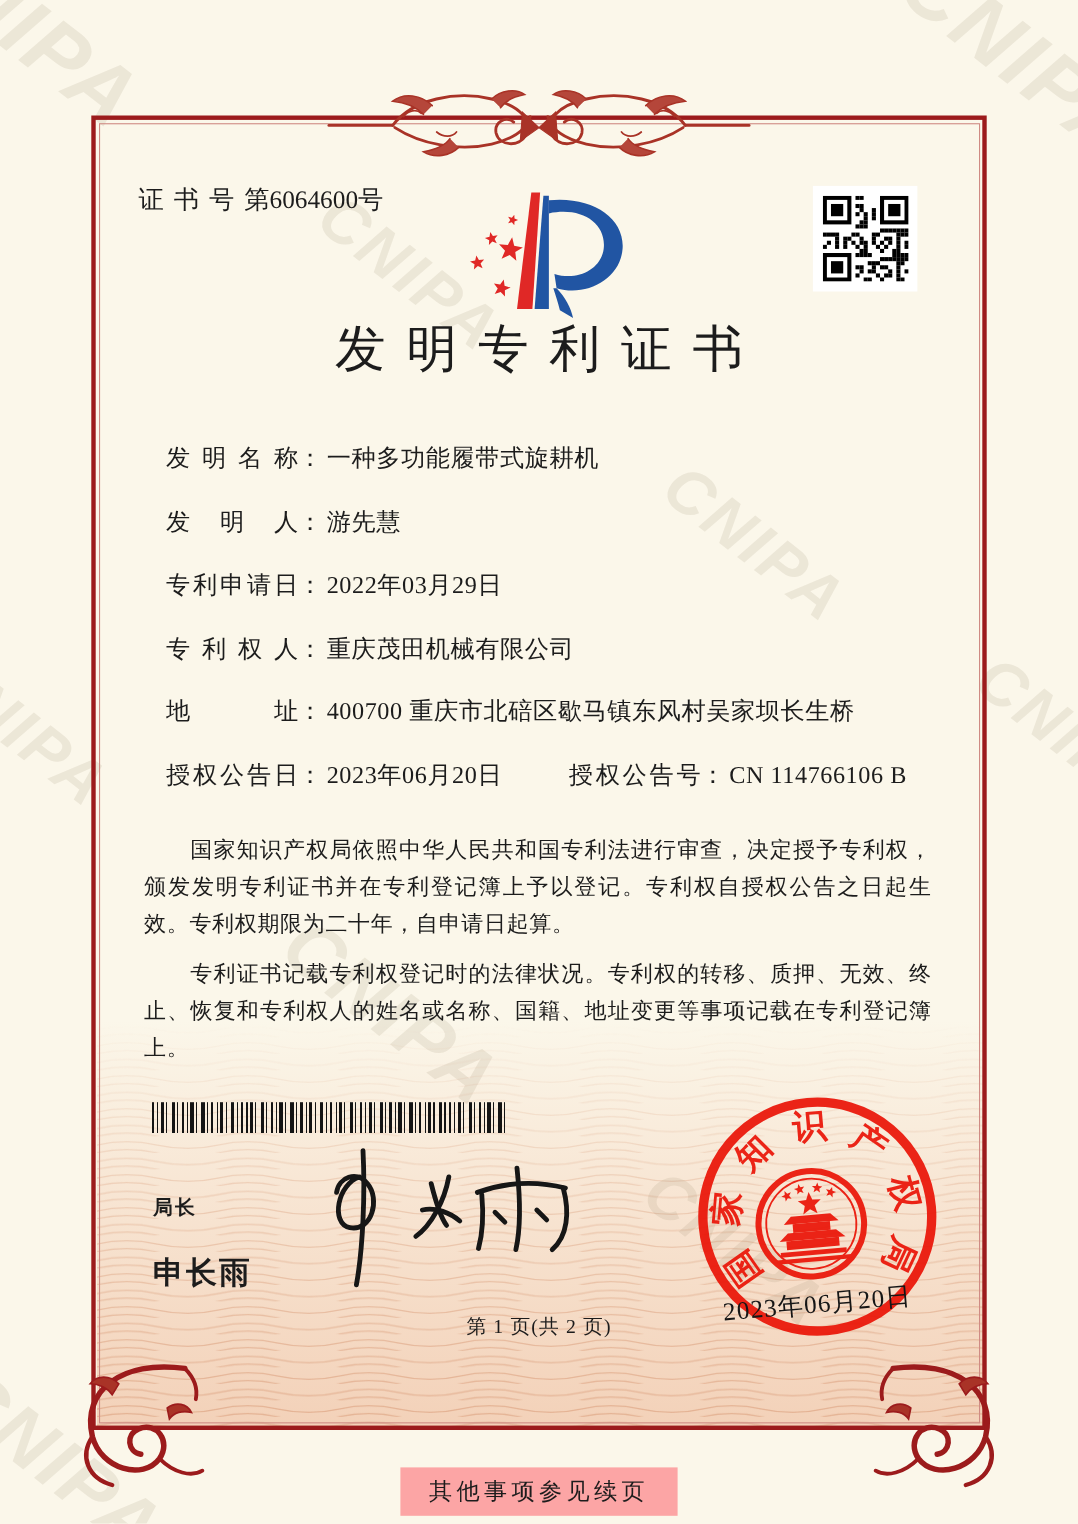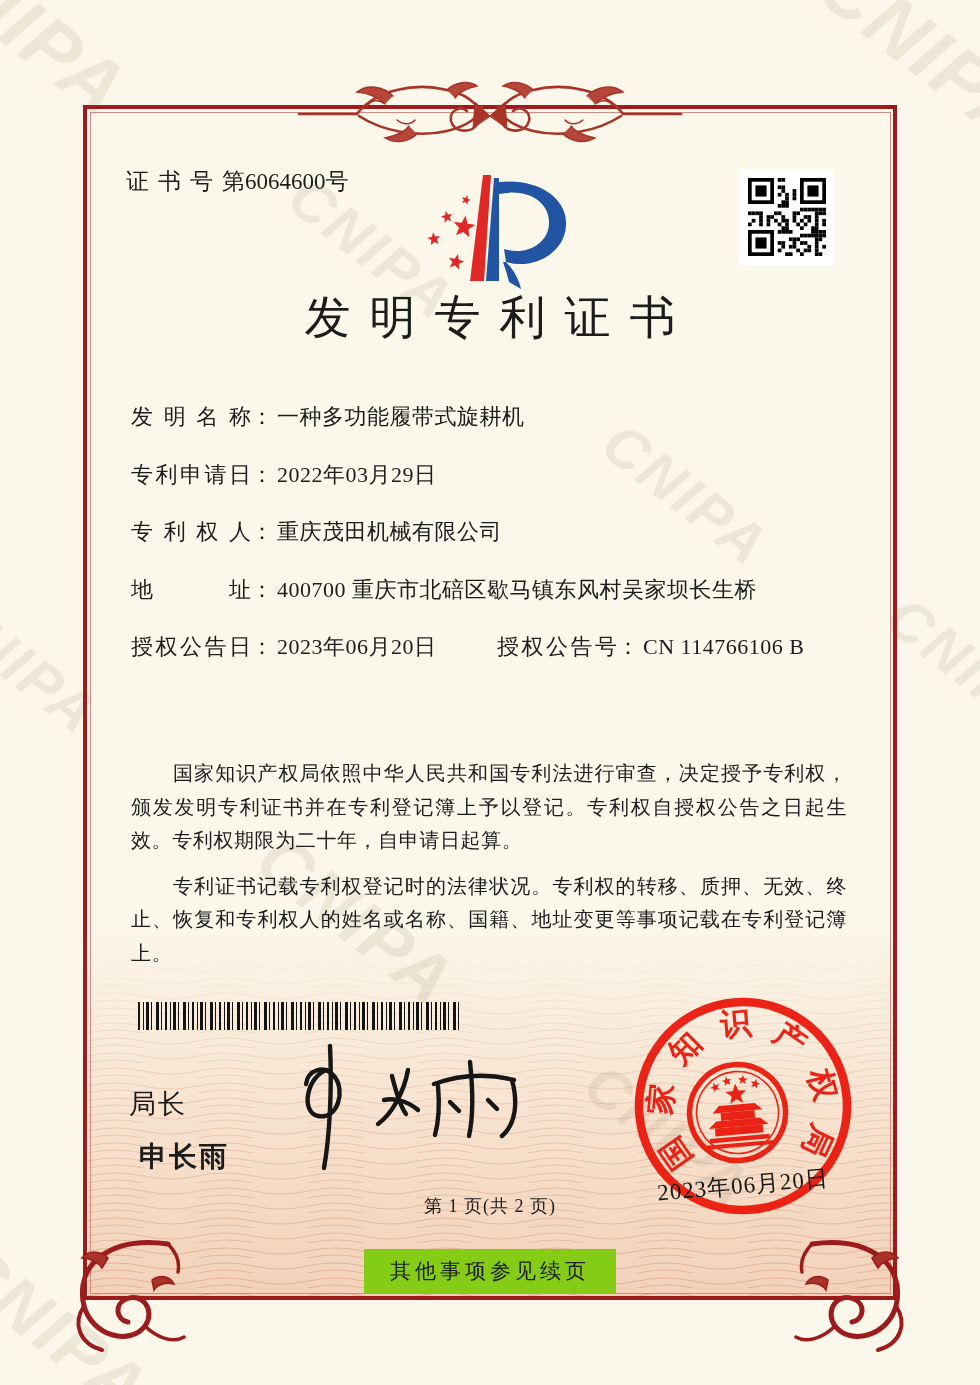--- a/index.html
+++ b/index.html
@@ -29,57 +29,57 @@
   .cert-no{position:absolute;left:126px;top:166px;font-size:23px;z-index:5;}
   .cert-no .pre{letter-spacing:9px;}
   .logo{position:absolute;left:418px;top:156px;z-index:5;}
   .qr{position:absolute;left:739px;top:169px;width:95px;height:96px;background:#fff;z-index:5;
       display:flex;align-items:center;justify-content:center;}
   .title{position:absolute;left:10px;top:287px;width:960px;text-align:center;z-index:5;
          font-size:46px;font-weight:normal;letter-spacing:19px;padding-left:19px;box-sizing:border-box;}
 
   
   .fields{position:absolute;left:131px;top:404px;width:740px;z-index:5;font-size:22px;}
-  .frow{position:relative;height:35px;margin-bottom:22.5px;line-height:26px;white-space:nowrap;}
+  .frow{position:relative;height:35px;margin-bottom:22.5px;line-height:26px;white-space:nowrap;margin-left:20px;}
   .flabel{display:inline-block;width:120px;text-align:justify;text-align-last:justify;vertical-align:top;}
   .fcolon{display:inline-block;vertical-align:top;}
   .fvalue{display:inline-block;margin-left:4px;vertical-align:top;letter-spacing:0.5px;}
   .pair2{position:absolute;left:366px;top:0;}
 
   
   .legal{position:absolute;left:131px;top:757px;width:716px;z-index:5;
          font-size:20px;line-height:33.5px;text-align:justify;letter-spacing:0.6px;}
   .legal p{margin:0 0 12px 0;text-indent:42px;}
 
   
   .barcode{position:absolute;left:138px;top:1002px;width:322px;height:28px;z-index:5;
       background:repeating-linear-gradient(90deg,
         #141414 0 2px,transparent 2px 5px,
         #141414 5px 6px,transparent 6px 8px,
         #141414 8px 11px,transparent 11px 13px,
         #141414 13px 14px,transparent 14px 18px,
         #141414 18px 21px,transparent 21px 23px,
         #141414 23px 24px,transparent 24px 27px);}
 
-  .director-label{position:absolute;left:129px;top:1086px;font-size:27px;z-index:6;
-      font-family:"Liberation Sans",sans-serif;font-weight:400;letter-spacing:2px;}
+  .director-label{position:absolute;left:139px;top:1086px;font-size:18px;z-index:6;
+      font-family:"Liberation Sans",sans-serif;font-weight:700;letter-spacing:2px;}
   .director-name{position:absolute;left:139px;top:1138px;font-size:28px;z-index:6;
       font-family:"Liberation Sans",sans-serif;font-weight:600;letter-spacing:2px;}
   .signature{position:absolute;left:272px;top:1040px;z-index:7;}
 
   
   .seal-svg{position:absolute;left:628px;top:991px;z-index:6;transform:rotate(-5deg);}
   .seal-date{position:absolute;left:643px;top:1170px;width:200px;text-align:center;z-index:7;
       font-size:23px;color:#161616;transform:rotate(-5deg);letter-spacing:1px;}
 
   
   .page-info{position:absolute;left:90px;top:1194px;width:800px;text-align:center;
       font-size:18px;z-index:5;letter-spacing:1px;}
-  .cont-note{position:absolute;left:50%;top:1249px;transform:translateX(-50%);
-      background:#84cc16;padding:8px 26px;font-size:21px;letter-spacing:4px;z-index:5;}
+  .cont-note{position:absolute;left:50%;top:1334px;transform:translateX(-50%);
+      background:#fca5a5;padding:8px 26px;font-size:21px;letter-spacing:4px;z-index:5;}
 </style>
 </head>
 <body>
 
 <div id="page">
 
   <div class="wm" style="left:18px;top:22px;font-size:78px;">CNIPA</div>
   <div class="wm" style="left:928px;top:52px;font-size:78px;">CNIPA</div>
   <div class="wm" style="left:372px;top:248px;font-size:58px;">CNIPA</div>
   <div class="wm" style="left:686px;top:494px;font-size:58px;">CNIPA</div>
@@ -292,20 +292,23 @@
       </svg>
   </div>
 
   <div class="title">发明专利证书</div>
 
   <div class="fields">
     <div class="frow">
       <span class="flabel">发明名称</span><span class="fcolon">：</span><span class="fvalue">一种多功能履带式旋耕机</span>
     </div>
     <div class="frow">
+      <span class="flabel">发明人</span><span class="fcolon">：</span><span class="fvalue">游先慧</span>
+    </div>
+    <div class="frow">
       <span class="flabel">专利申请日</span><span class="fcolon">：</span><span class="fvalue">2022年03月29日</span>
     </div>
     <div class="frow">
       <span class="flabel">专利权人</span><span class="fcolon">：</span><span class="fvalue">重庆茂田机械有限公司</span>
     </div>
     <div class="frow">
       <span class="flabel">地址</span><span class="fcolon">：</span><span class="fvalue">400700 重庆市北碚区歇马镇东风村吴家坝长生桥</span>
     </div>
     <div class="frow">
       <span class="flabel">授权公告日</span><span class="fcolon">：</span><span class="fvalue">2023年06月20日</span>

